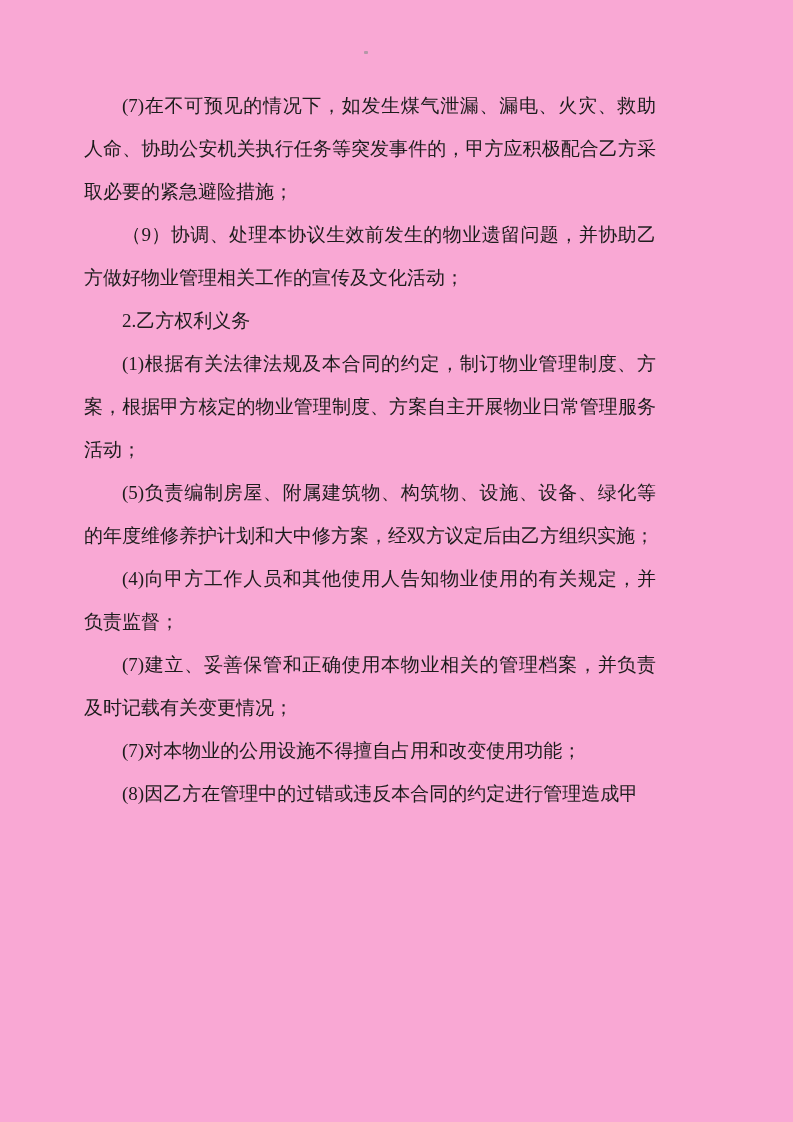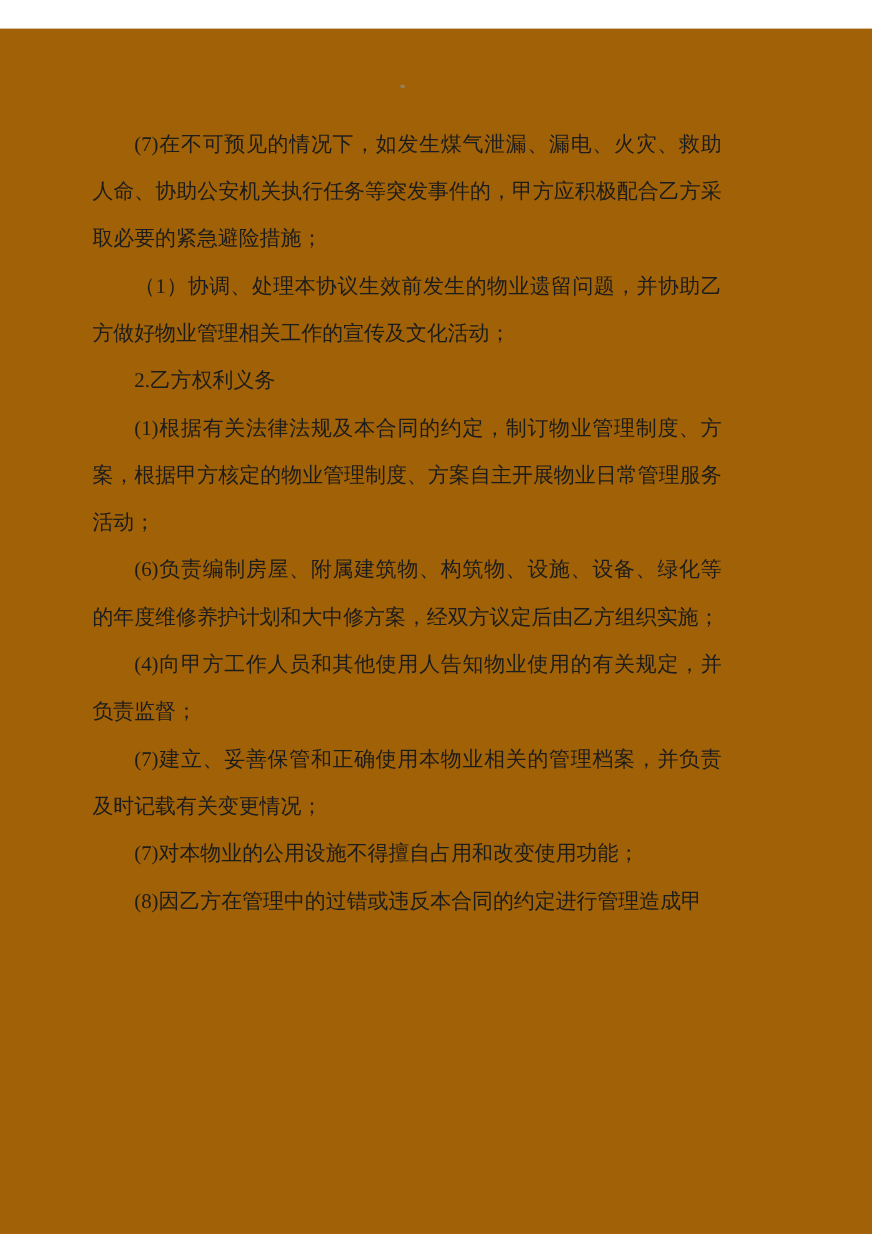--- a/index.html
+++ b/index.html
@@ -10,22 +10,21 @@
   body {
     width: 793px;
     height: 1122px;
     position: relative;
     overflow: hidden;
     font-family: "Liberation Serif", "DejaVu Serif", serif;
   }
   .page {
     position: absolute;
     inset: 0;
-    background: #a16207;
-    margin-top: 26px;
+    background: #f9a8d4;
   }
   .scan-dot {
     position: absolute;
     left: 364px;
     top: 51px;
     width: 4px;
     height: 3px;
     background: #8f8f8f;
     opacity: 0.65;
     border-radius: 1px;
@@ -47,22 +46,22 @@
     word-break: break-all;
   }
 </style>
 </head>
 <body>
 
 <div class="page">
   <div class="scan-dot"></div>
   <div class="content">
     <p>(7)在不可预见的情况下，如发生煤气泄漏、漏电、火灾、救助人命、协助公安机关执行任务等突发事件的，甲方应积极配合乙方采取必要的紧急避险措施；</p>
-    <p>（1）协调、处理本协议生效前发生的物业遗留问题，并协助乙方做好物业管理相关工作的宣传及文化活动；</p>
+    <p>（9）协调、处理本协议生效前发生的物业遗留问题，并协助乙方做好物业管理相关工作的宣传及文化活动；</p>
     <p>2.乙方权利义务</p>
     <p>(1)根据有关法律法规及本合同的约定，制订物业管理制度、方案，根据甲方核定的物业管理制度、方案自主开展物业日常管理服务活动；</p>
-    <p>(6)负责编制房屋、附属建筑物、构筑物、设施、设备、绿化等的年度维修养护计划和大中修方案，经双方议定后由乙方组织实施；</p>
+    <p>(5)负责编制房屋、附属建筑物、构筑物、设施、设备、绿化等的年度维修养护计划和大中修方案，经双方议定后由乙方组织实施；</p>
     <p>(4)向甲方工作人员和其他使用人告知物业使用的有关规定，并负责监督；</p>
     <p>(7)建立、妥善保管和正确使用本物业相关的管理档案，并负责及时记载有关变更情况；</p>
     <p>(7)对本物业的公用设施不得擅自占用和改变使用功能；</p>
     <p>(8)因乙方在管理中的过错或违反本合同的约定进行管理造成甲</p>
   </div>
 </div>
 
 </body></html>

